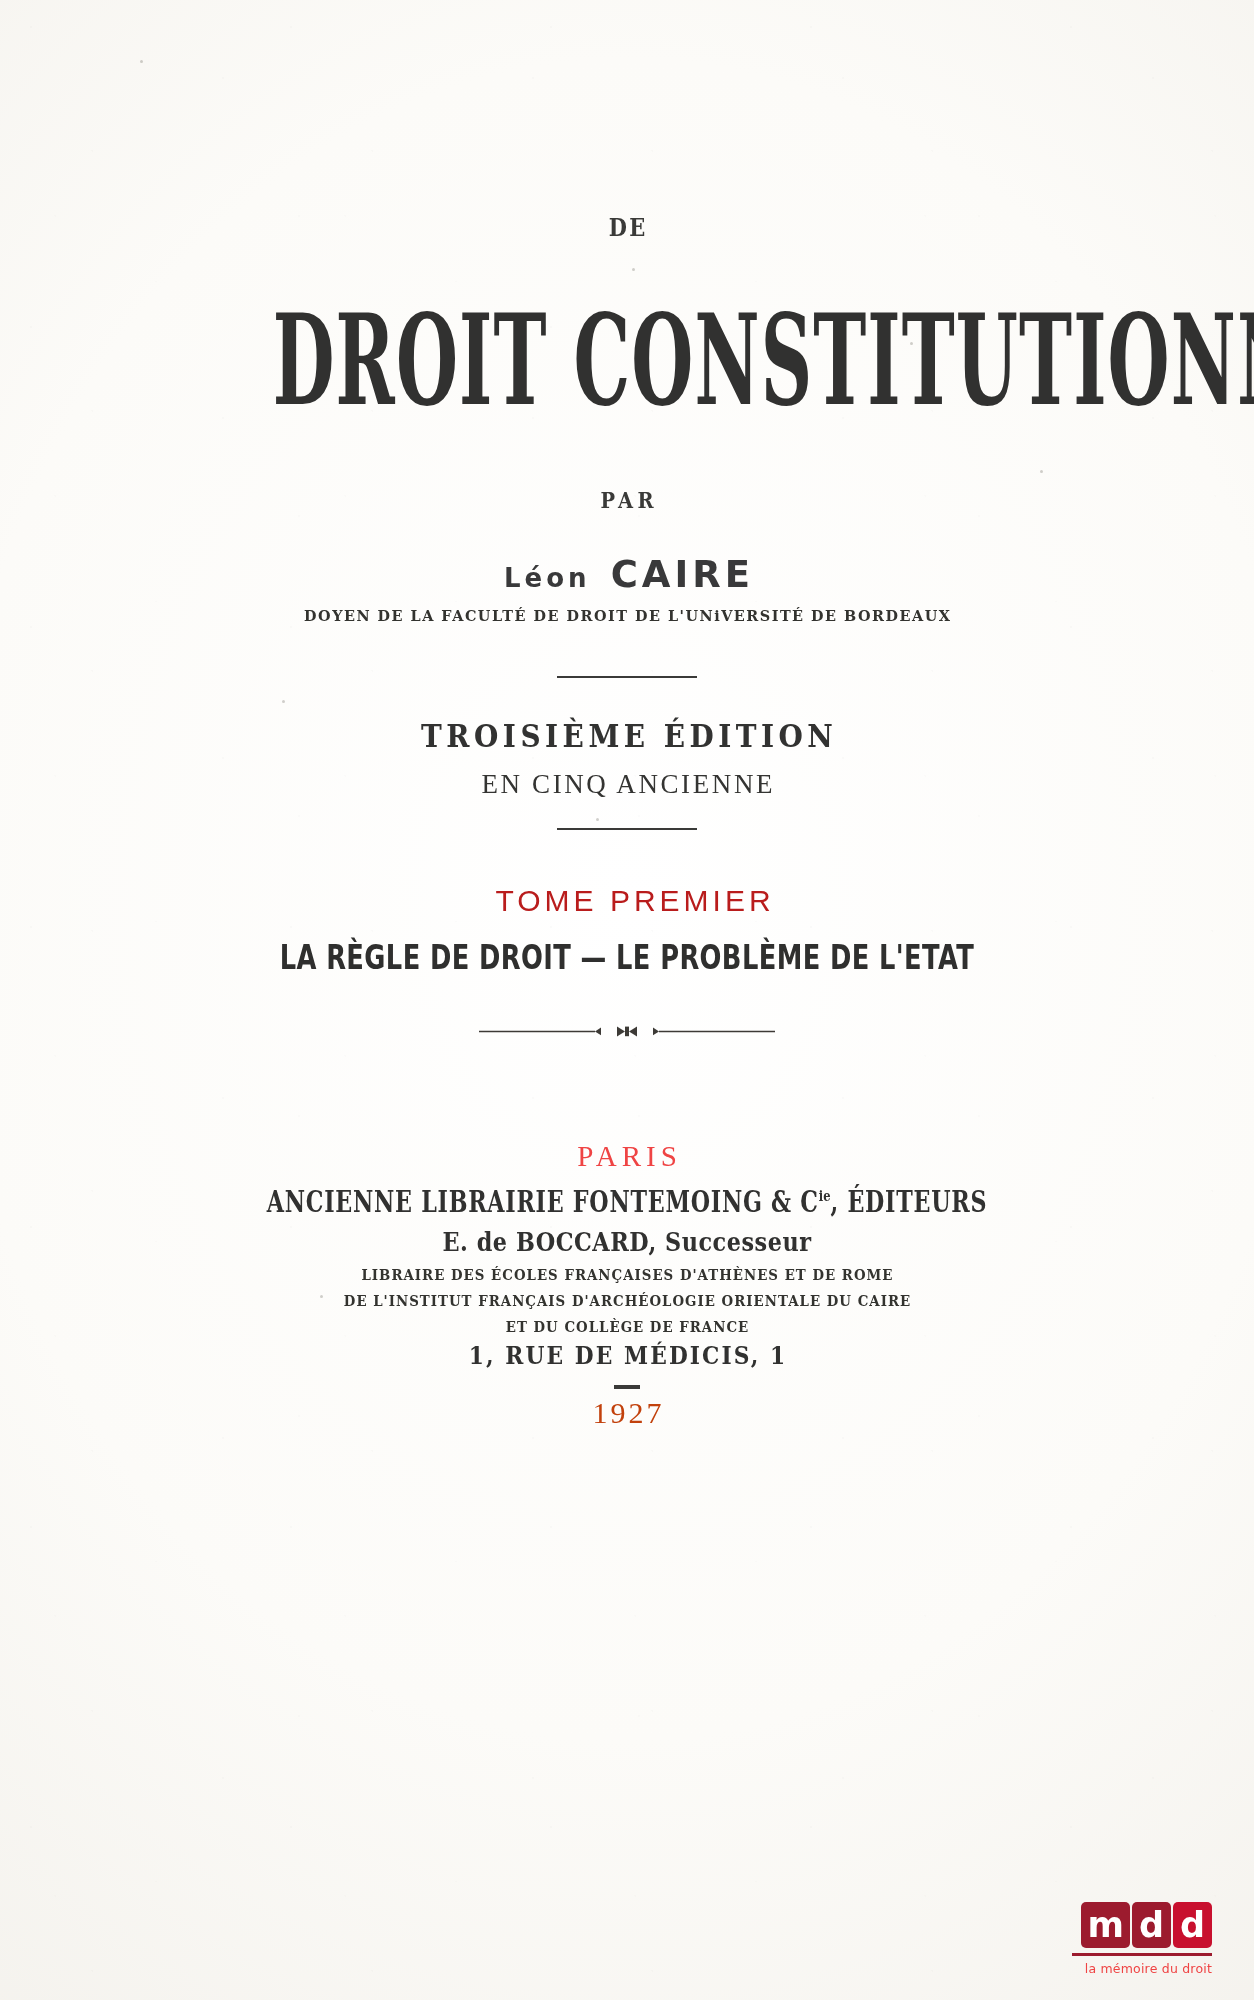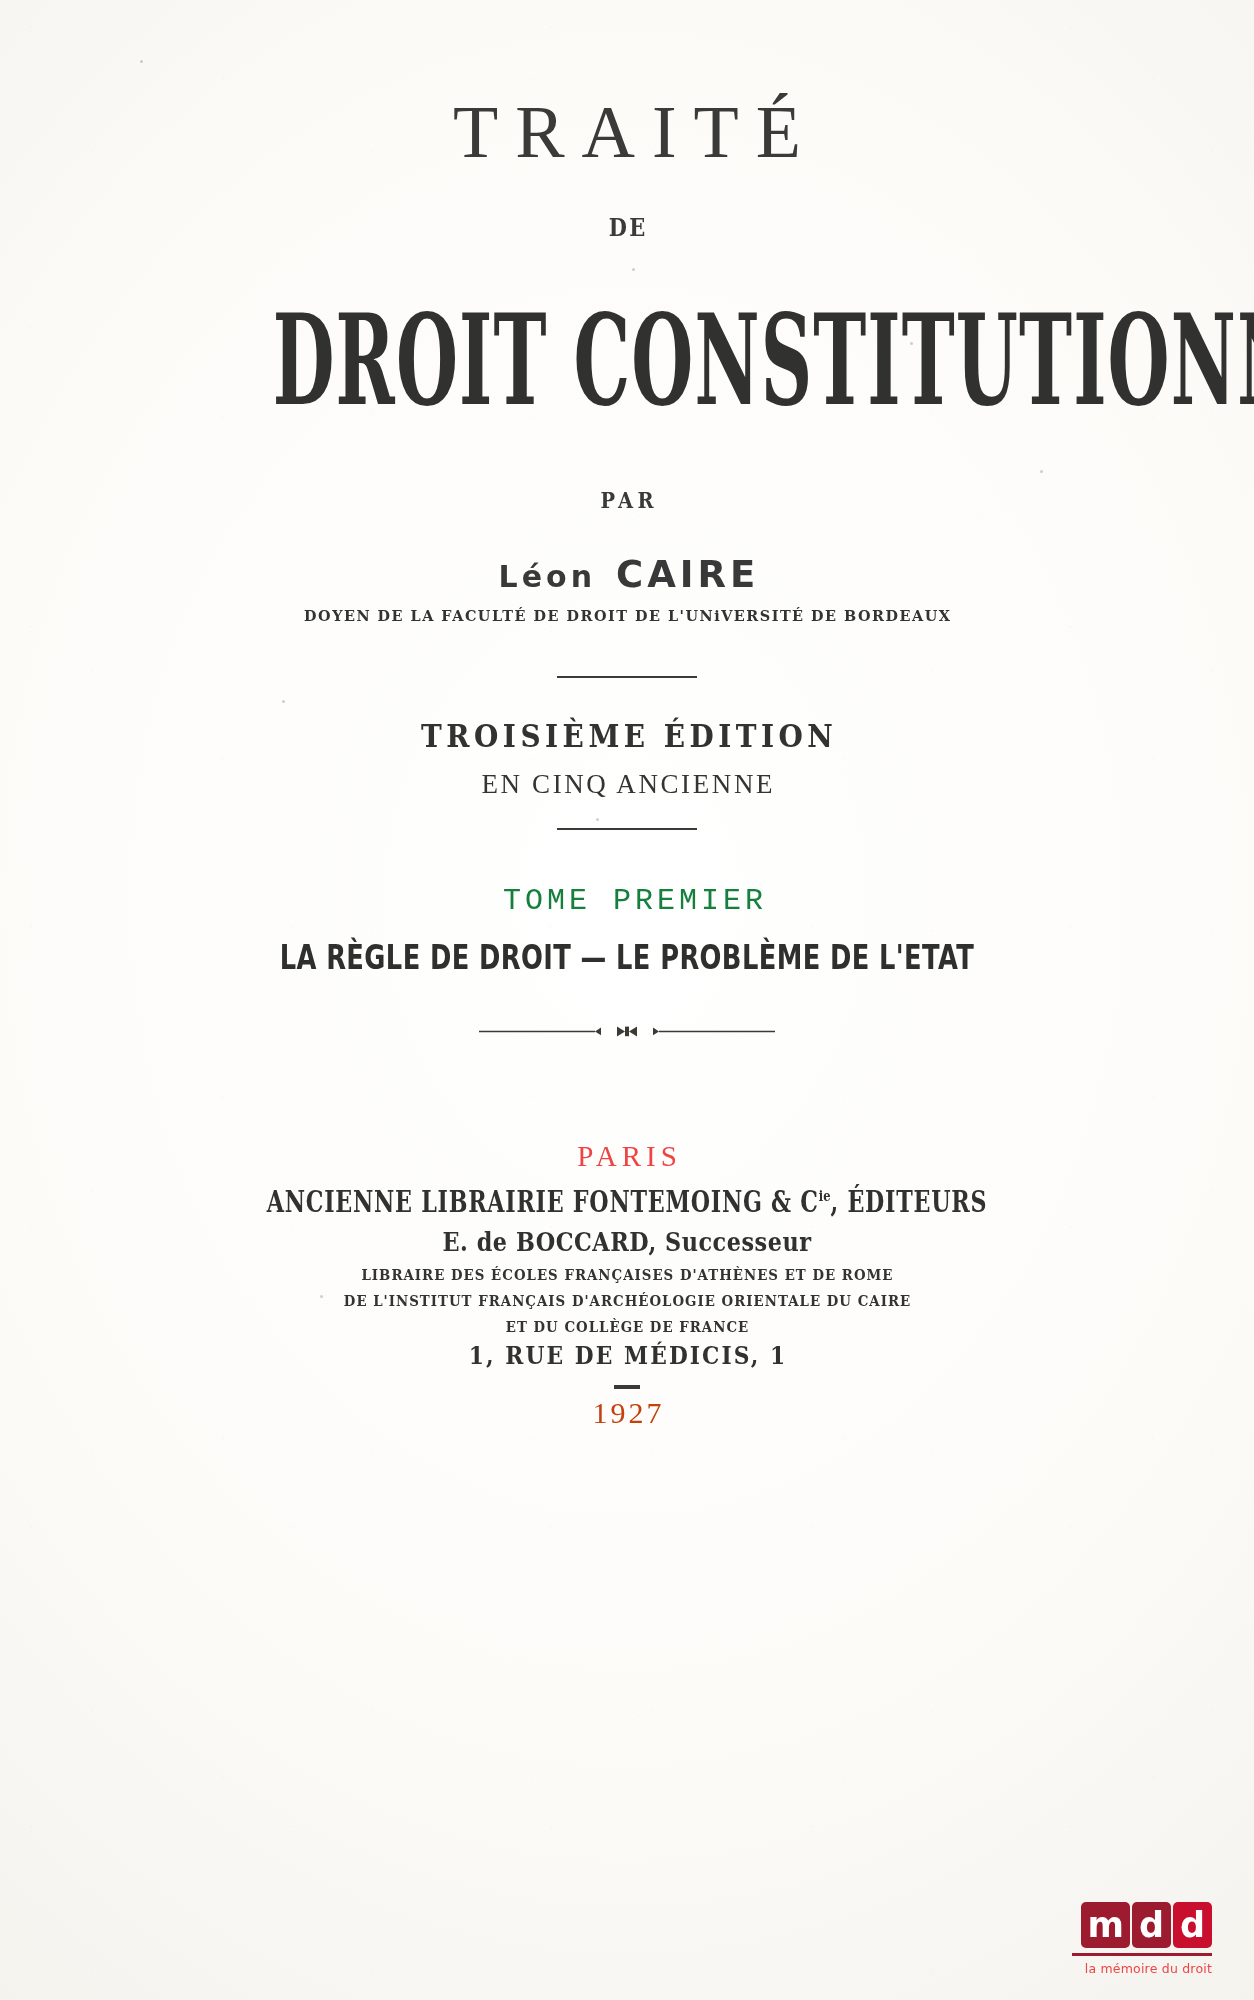--- a/index.html
+++ b/index.html
@@ -101,21 +101,21 @@
   .author {
     position: absolute;
     top: 553px; left: 0; right: 0;
     font-family: "DejaVu Sans", sans-serif;
     font-size: 37px;
     font-weight: 700;
     letter-spacing: 4px;
     text-indent: 4px;
     color: #39393a;
   }
-  .author .small { font-size: 30px; }
+  .author .small { font-size: 26px; }
   .author .gap { display: inline-block; width: 20px; }
 
   
   .author-sub {
     position: absolute;
     top: 606px; left: 0; right: 0;
     font-family: "DejaVu Serif", serif;
     font-weight: 700;
     font-size: 15.5px;
     letter-spacing: 1.6px;
@@ -155,25 +155,25 @@
     font-size: 27px;
     letter-spacing: 2.6px;
     text-indent: 2.6px;
     color: #343432;
   }
 
   
   .tome {
     position: absolute;
     top: 884px; left: 0; right: 0;
-    font-family: Liberation Mono, monospace;
+    font-family: Liberation Sans, sans-serif;
     font-size: 30px;
     letter-spacing: 4px;
     text-indent: 4px;
-    color: #15803d;
+    color: #b91c1c;
     padding-left: 12px;
   }
 
   
   .tome-sub {
     position: absolute;
     top: 938px; left: 0; right: 0;
     font-family: "DejaVu Sans", sans-serif;
     font-weight: 700;
     font-size: 33px;
@@ -317,21 +317,20 @@
   }
 </style>
 </head>
 <body>
 
 <div class="page"></div>
 <div class="grain"></div>
 
 <div class="content">
 
-  <div class="title-traite">TRAITÉ</div>
 
   <div class="word-de">DE</div>
 
   <div class="title-main">DROIT CONSTITUTIONNEL</div>
 
   <div class="word-par">PAR</div>
 
   <div class="author">
     <span class="small">Léon</span><span class="gap"></span><span>CAIRE</span>
   </div>

